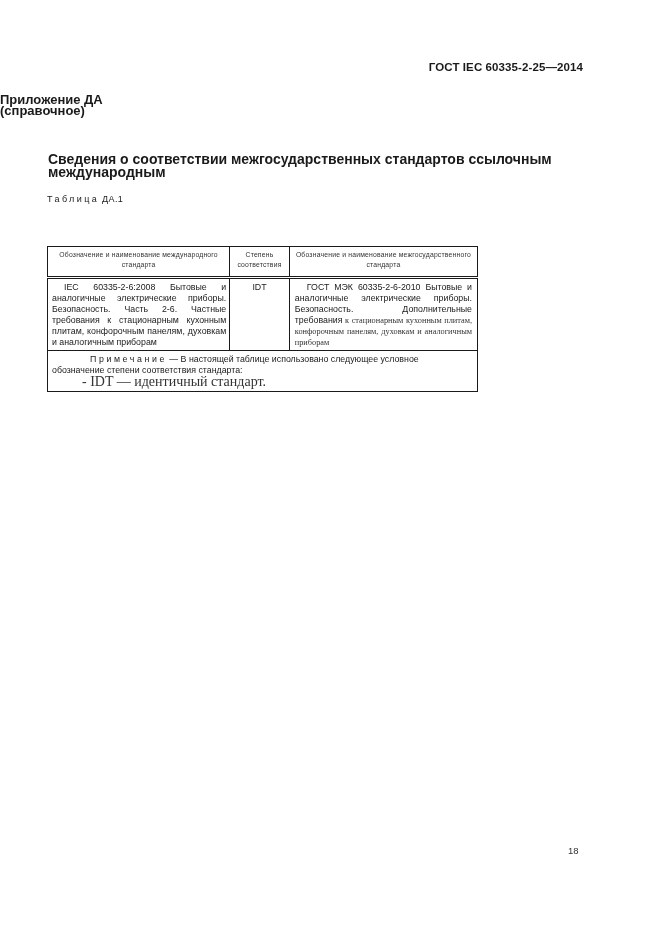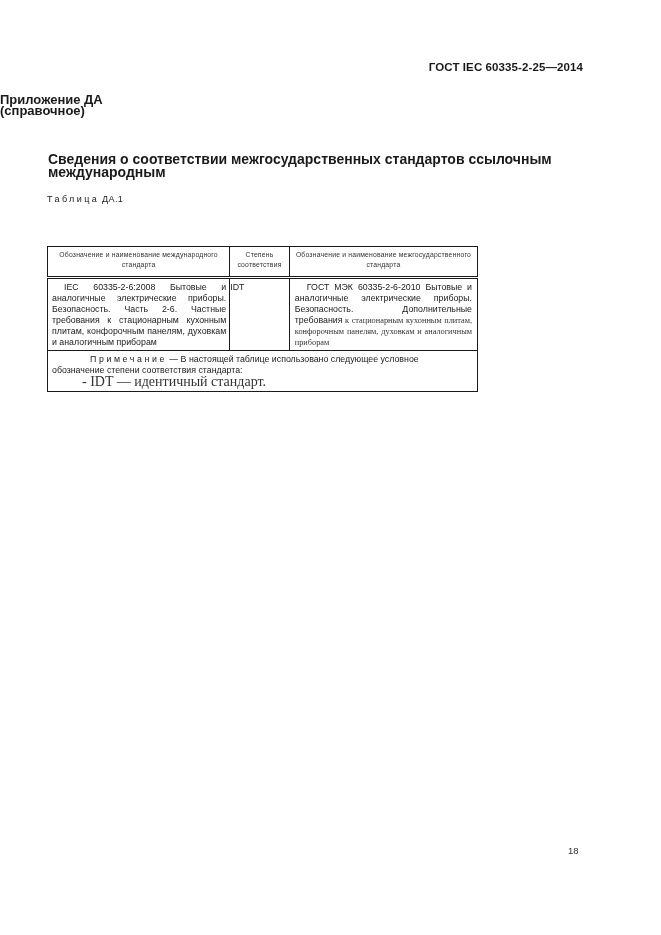--- a/index.html
+++ b/index.html
@@ -83,21 +83,21 @@
     .col2 { width: 66px; }
     .col3 { width: 236px; }
     td.cell-intl {
       padding: 3px 3px 2px 4px !important;
       line-height: 11px;
       text-align: justify;
       text-indent: 12px;
       height: 60px;
     }
     td.cell-degree {
-      text-align: left;
+      text-align: center;
       padding-top: 3px !important;
       line-height: 11px;
     }
     td.cell-interstate {
       padding: 3px 5px 2px 5px !important;
       line-height: 11px;
       text-align: justify;
       text-indent: 12px;
     }
     .serif-part {

